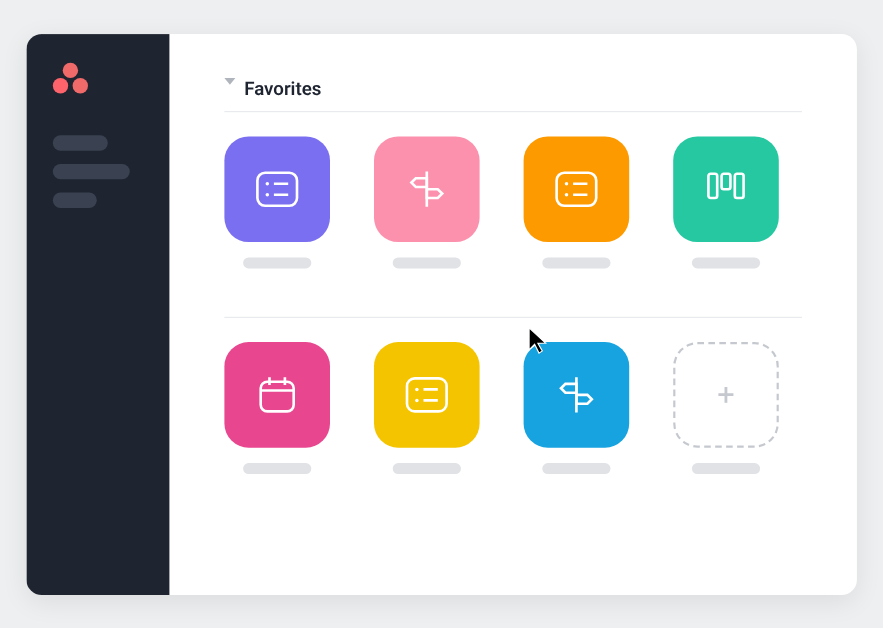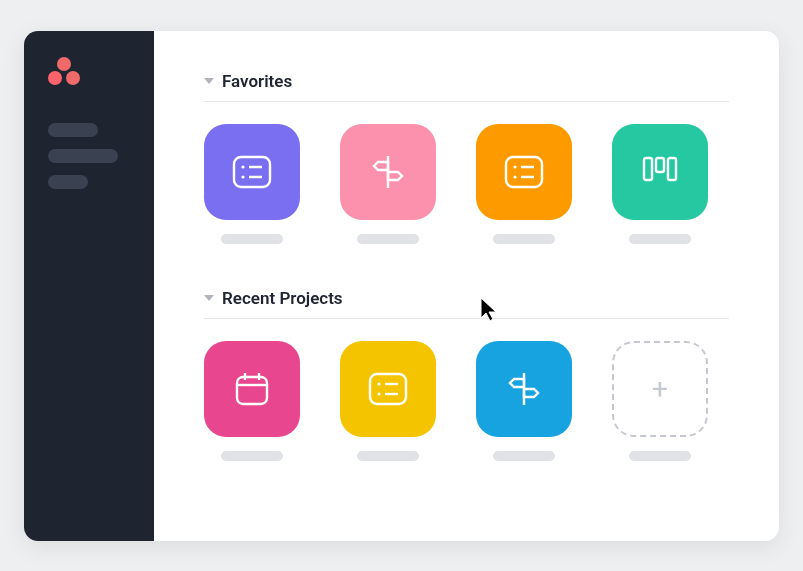--- a/index.html
+++ b/index.html
@@ -55,21 +55,20 @@
   .nav-item.w3 { width: 40px; }
 
   .main {
     flex: 1;
     padding: 40px 50px 30px 50px;
     overflow-y: auto;
   }
   .section { margin-bottom: 44px; }
   .section-header {
     display: flex;
-    align-items: center;
     gap: 8px;
     margin-bottom: 10px;
   }
   .caret {
     width: 0; height: 0;
     border-left: 5px solid transparent;
     border-right: 5px solid transparent;
     border-top: 6px solid #b0b5bd;
   }
   .section-title {
@@ -194,24 +193,20 @@
               <rect x="28" y="4" width="8" height="22" rx="2"></rect>
             </svg>
           </div>
           <div class="tile-label"></div>
         </div>
 
       </div>
     </section>
 
     <section class="section">
-      <div class="section-header">
-        <span class="caret"></span>
-        <span class="section-title">Recent Projects</span>
-      </div>
       <div class="divider"></div>
       <div class="tile-row">
 
         <div class="tile-col">
           <div class="tile" style="background:#e8468f">
             <svg class="icon" width="38" height="38" viewBox="0 0 38 38">
               <rect x="4" y="7" width="30" height="27" rx="6"></rect>
               <line x1="4" y1="15" x2="34" y2="15"></line>
               <line x1="12" y1="3" x2="12" y2="10"></line>
               <line x1="26" y1="3" x2="26" y2="10"></line>

